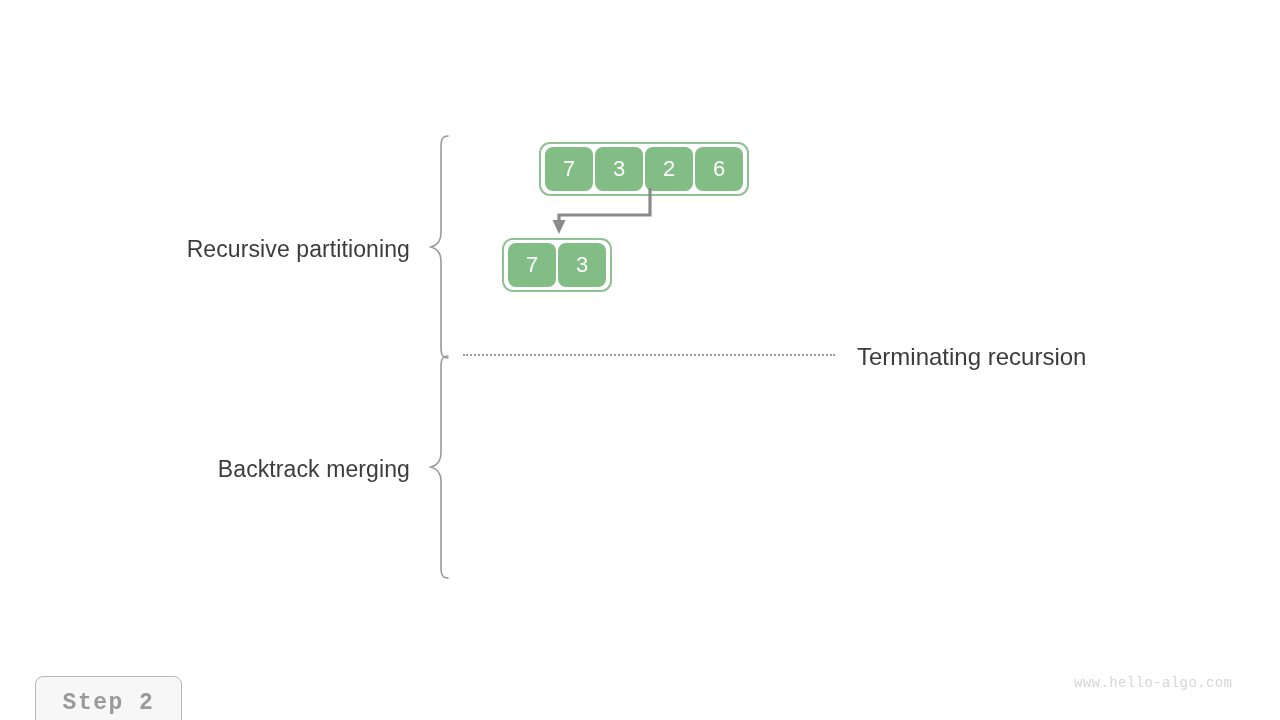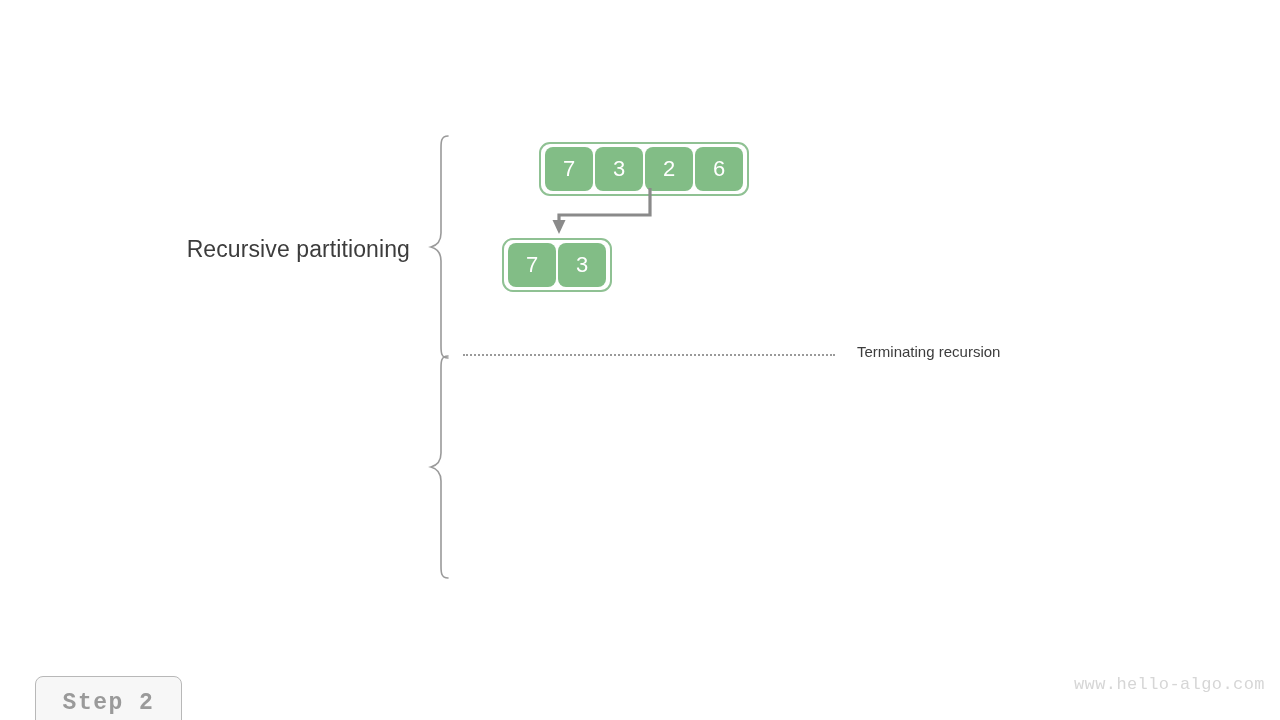--- a/index.html
+++ b/index.html
@@ -98,21 +98,21 @@
     left: 463px;
     top: 354px;
     width: 372px;
     height: 2px;
     border-top: 2px dotted #9a9a9a;
   }
   #label-terminating-recursion {
     position: absolute;
     left: 857px;
     top: 343px;
-    font-size: 15px;
+    font-size: 24px;
     color: #3c3c3c;
     white-space: nowrap;
   }
 
   
   #step-badge {
     position: absolute;
     left: 35px;
     top: 676px;
     width: 147px;
@@ -129,21 +129,21 @@
     text-align: center;
     letter-spacing: 1.5px;
   }
 
   
   #watermark {
     position: absolute;
     left: 1074px;
     top: 675px;
     font-family: "Liberation Mono", monospace;
-    font-size: 17px;
+    font-size: 14px;
     color: #d6d6d6;
     letter-spacing: 0.4px;
     white-space: nowrap;
   }
 </style>
 </head>
 <body>
 
 <div id="stage">
 
@@ -183,18 +183,19 @@
 
   <div class="array-group" id="array-left-half">
     <div class="array-cell">7</div>
     <div class="array-cell">3</div>
   </div>
 
   <div id="divider-terminating"></div>
 
   <div id="label-terminating-recursion">Terminating recursion</div>
 
+  <div class="section-label" id="label-backtrack-merging">Backtrack merging</div>
 
   <div id="step-badge">Step  2</div>
 
   <div id="watermark">www.hello-algo.com</div>
 
 </div>
 
 </body></html>

